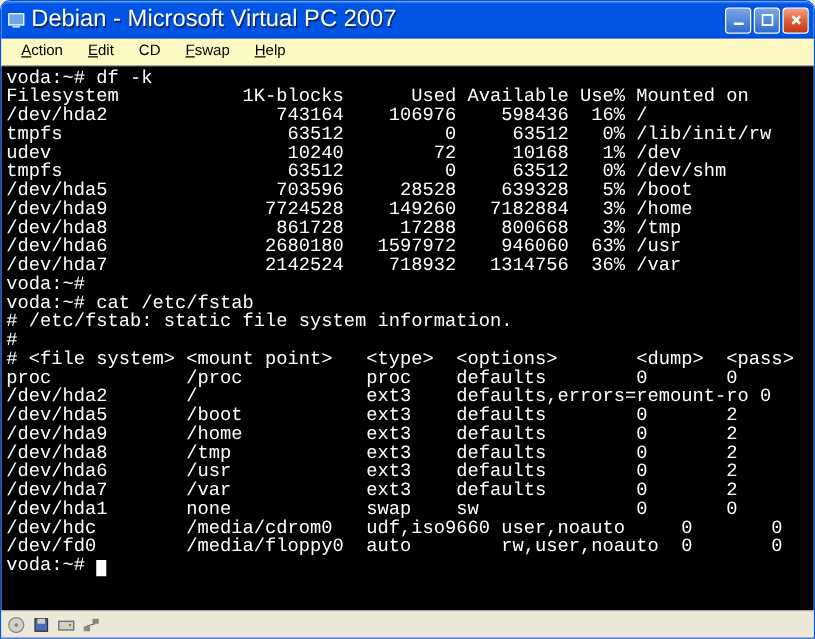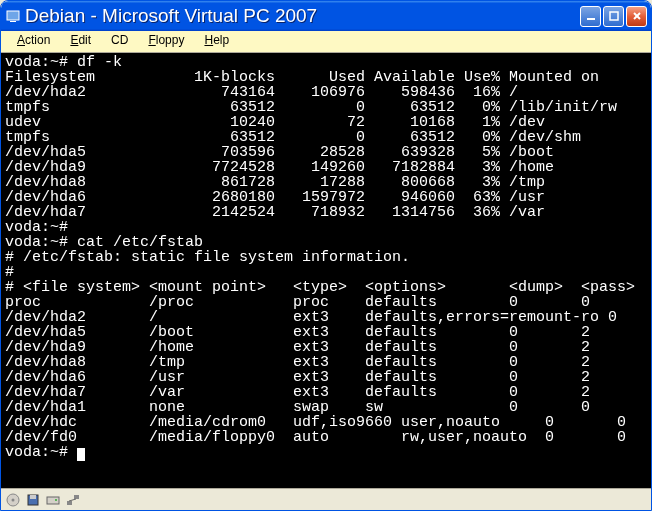--- a/index.html
+++ b/index.html
@@ -51,21 +51,21 @@
             <line x1="8" y1="2" x2="2" y2="8" stroke="#fff" stroke-width="2"></line>
           </svg>
         </div>
     </div>
   </div>
 
   <div class="menubar">
     <span class="menu-item"><u>A</u><span>ction</span></span>
     <span class="menu-item"><u>E</u><span>dit</span></span>
     <span class="menu-item">CD</span>
-    <span class="menu-item"><u>F</u><span>loppy</span></span>
+    <span class="menu-item"><u>F</u><span>swap</span></span>
     <span class="menu-item"><u>H</u><span>elp</span></span>
   </div>
 
   <div class="terminal" id="terminal">voda:~# df -k
 Filesystem           1K-blocks      Used Available Use% Mounted on
 /dev/hda2               743164    106976    598436  16% /
 tmpfs                    63512         0     63512   0% /lib/init/rw
 udev                     10240        72     10168   1% /dev
 tmpfs                    63512         0     63512   0% /dev/shm
 /dev/hda5               703596     28528    639328   5% /boot

